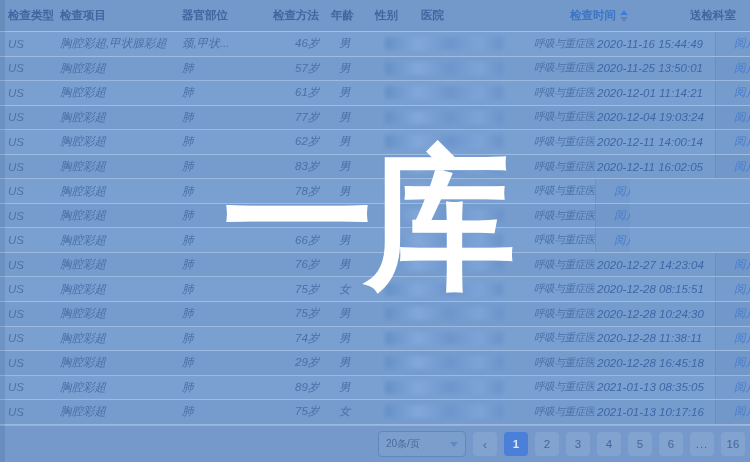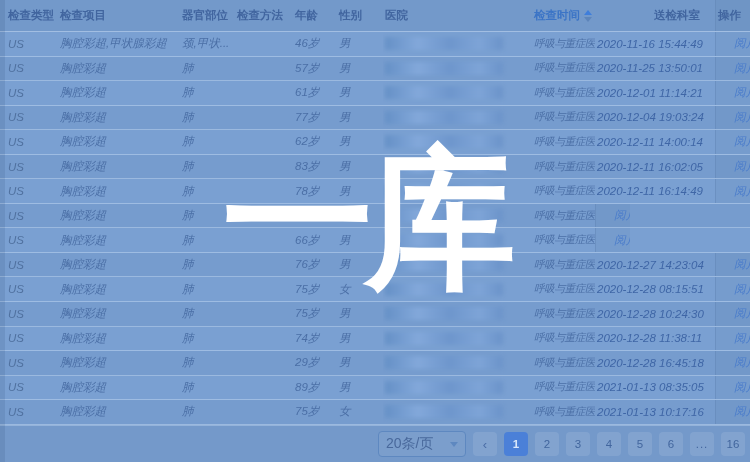--- a/index.html
+++ b/index.html
@@ -63,21 +63,21 @@
   .pagination {
     position:absolute; left:0; bottom:0; width:750px; height:37px;
     background: rgba(10,35,80,0.055);
     border-top:1px solid rgba(210,228,250,0.35);
     display:flex; align-items:center; justify-content:flex-end;
     gap:7px; box-sizing:border-box; padding-right:5px;
   }
   .page-size {
     height:24px; min-width:72px; border:1px solid #5e88c0; border-radius:4px;
     display:flex; align-items:center; justify-content:space-between;
-    padding:0 7px; color:#49699c; font-size:14px; background:rgba(255,255,255,0.05);
+    padding:0 7px; color:#49699c; font-size:10px; background:rgba(255,255,255,0.05);
     cursor:pointer;
   }
   .chev { width:0; height:0; border-left:4px solid transparent; border-right:4px solid transparent; border-top:5px solid #5e88c0; margin-left:6px; }
   .pg {
     min-width:24px; height:24px; border:none; border-radius:4px;
     background: rgba(255,255,255,0.10); color:#42669e;
     font-size:11.5px; font-family:inherit; display:flex; align-items:center; justify-content:center;
     cursor:pointer; padding:0 3px;
   }
   .pg.prev { font-size:13px; color:#4a6da6; }
@@ -98,21 +98,21 @@
     <div class="thead" id="thead">
         <div class="th c0" style="width: 58px;">
           <span>检查类型</span>
         </div>
         <div class="th c1" style="width: 122px;">
           <span>检查项目</span>
         </div>
         <div class="th c2" style="width: 55px;">
           <span>器官部位</span>
         </div>
-        <div class="th c3" style="width: 58px;">
+        <div class="th c3" style="width: 58px; margin-left: 36px;">
           <span>检查方法</span>
         </div>
         <div class="th c4" style="width: 44px;">
           <span>年龄</span>
         </div>
         <div class="th c5" style="width: 46px;">
           <span>性别</span>
         </div>
         <div class="th c6" style="width: 149px;">
           <span>医院</span>
@@ -232,21 +232,20 @@
           <div class="td c0" style="width: 58px;">US</div>
           <div class="td c1" style="width: 122px;">胸腔彩超</div>
           <div class="td c2" style="width: 55px;">肺</div>
           <div class="td c3" style="width: 58px;"></div>
           <div class="td c4" style="width: 44px;">78岁</div>
           <div class="td c5" style="width: 46px;">男</div>
           <div class="td c6" style="width: 149px;">
             <div class="blur-block"></div>
           </div>
           <div class="td c7" style="width: 63px;">呼吸与重症医...</div>
-          <div class="td c8" style="width: 120px;">2020-12-11 16:14:49</div>
           <div class="td c9" style="width: 35px;">
             <span class="link">阅片</span>
           </div>
         </div>
         <div class="tr">
           <div class="td c0" style="width: 58px;">US</div>
           <div class="td c1" style="width: 122px;">胸腔彩超</div>
           <div class="td c2" style="width: 55px;">肺</div>
           <div class="td c3" style="width: 58px;"></div>
           <div class="td c4" style="width: 44px;">76岁</div>

